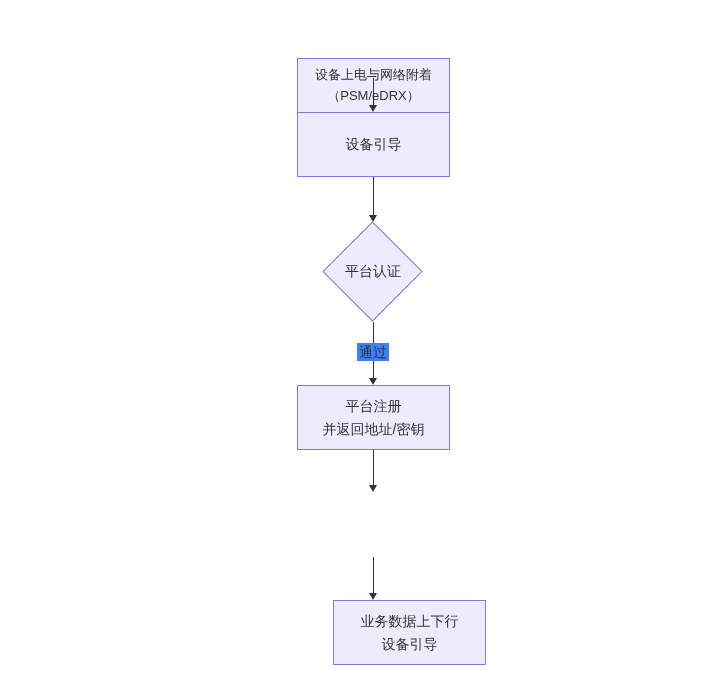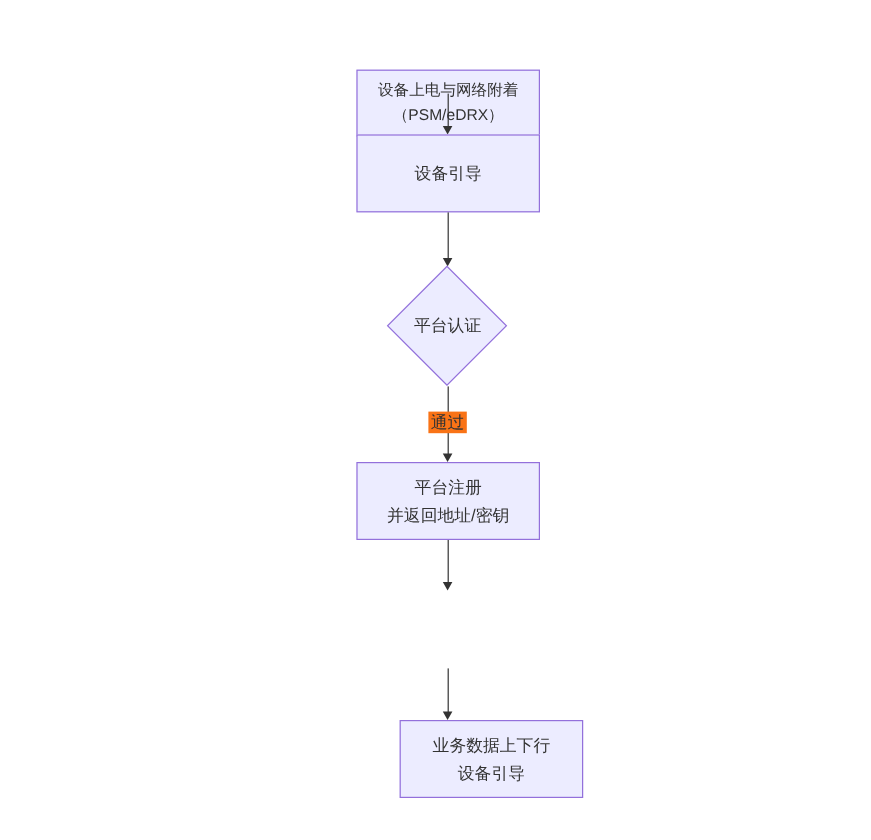--- a/index.html
+++ b/index.html
@@ -98,21 +98,21 @@
     font-size: 14px;
     color: #333333;
     text-align: right;
   }
 
   .edge-label {
     position: absolute;
     left: 373px;
     top: 343px;
     transform: translateX(-50%);
-    background: #f97316;
+    background: #3b82f6;
     color: #333333;
     font-size: 14px;
     line-height: 18px;
     padding: 0 2px;
     white-space: nowrap;
   }
 </style>
 </head>
 <body>
 

